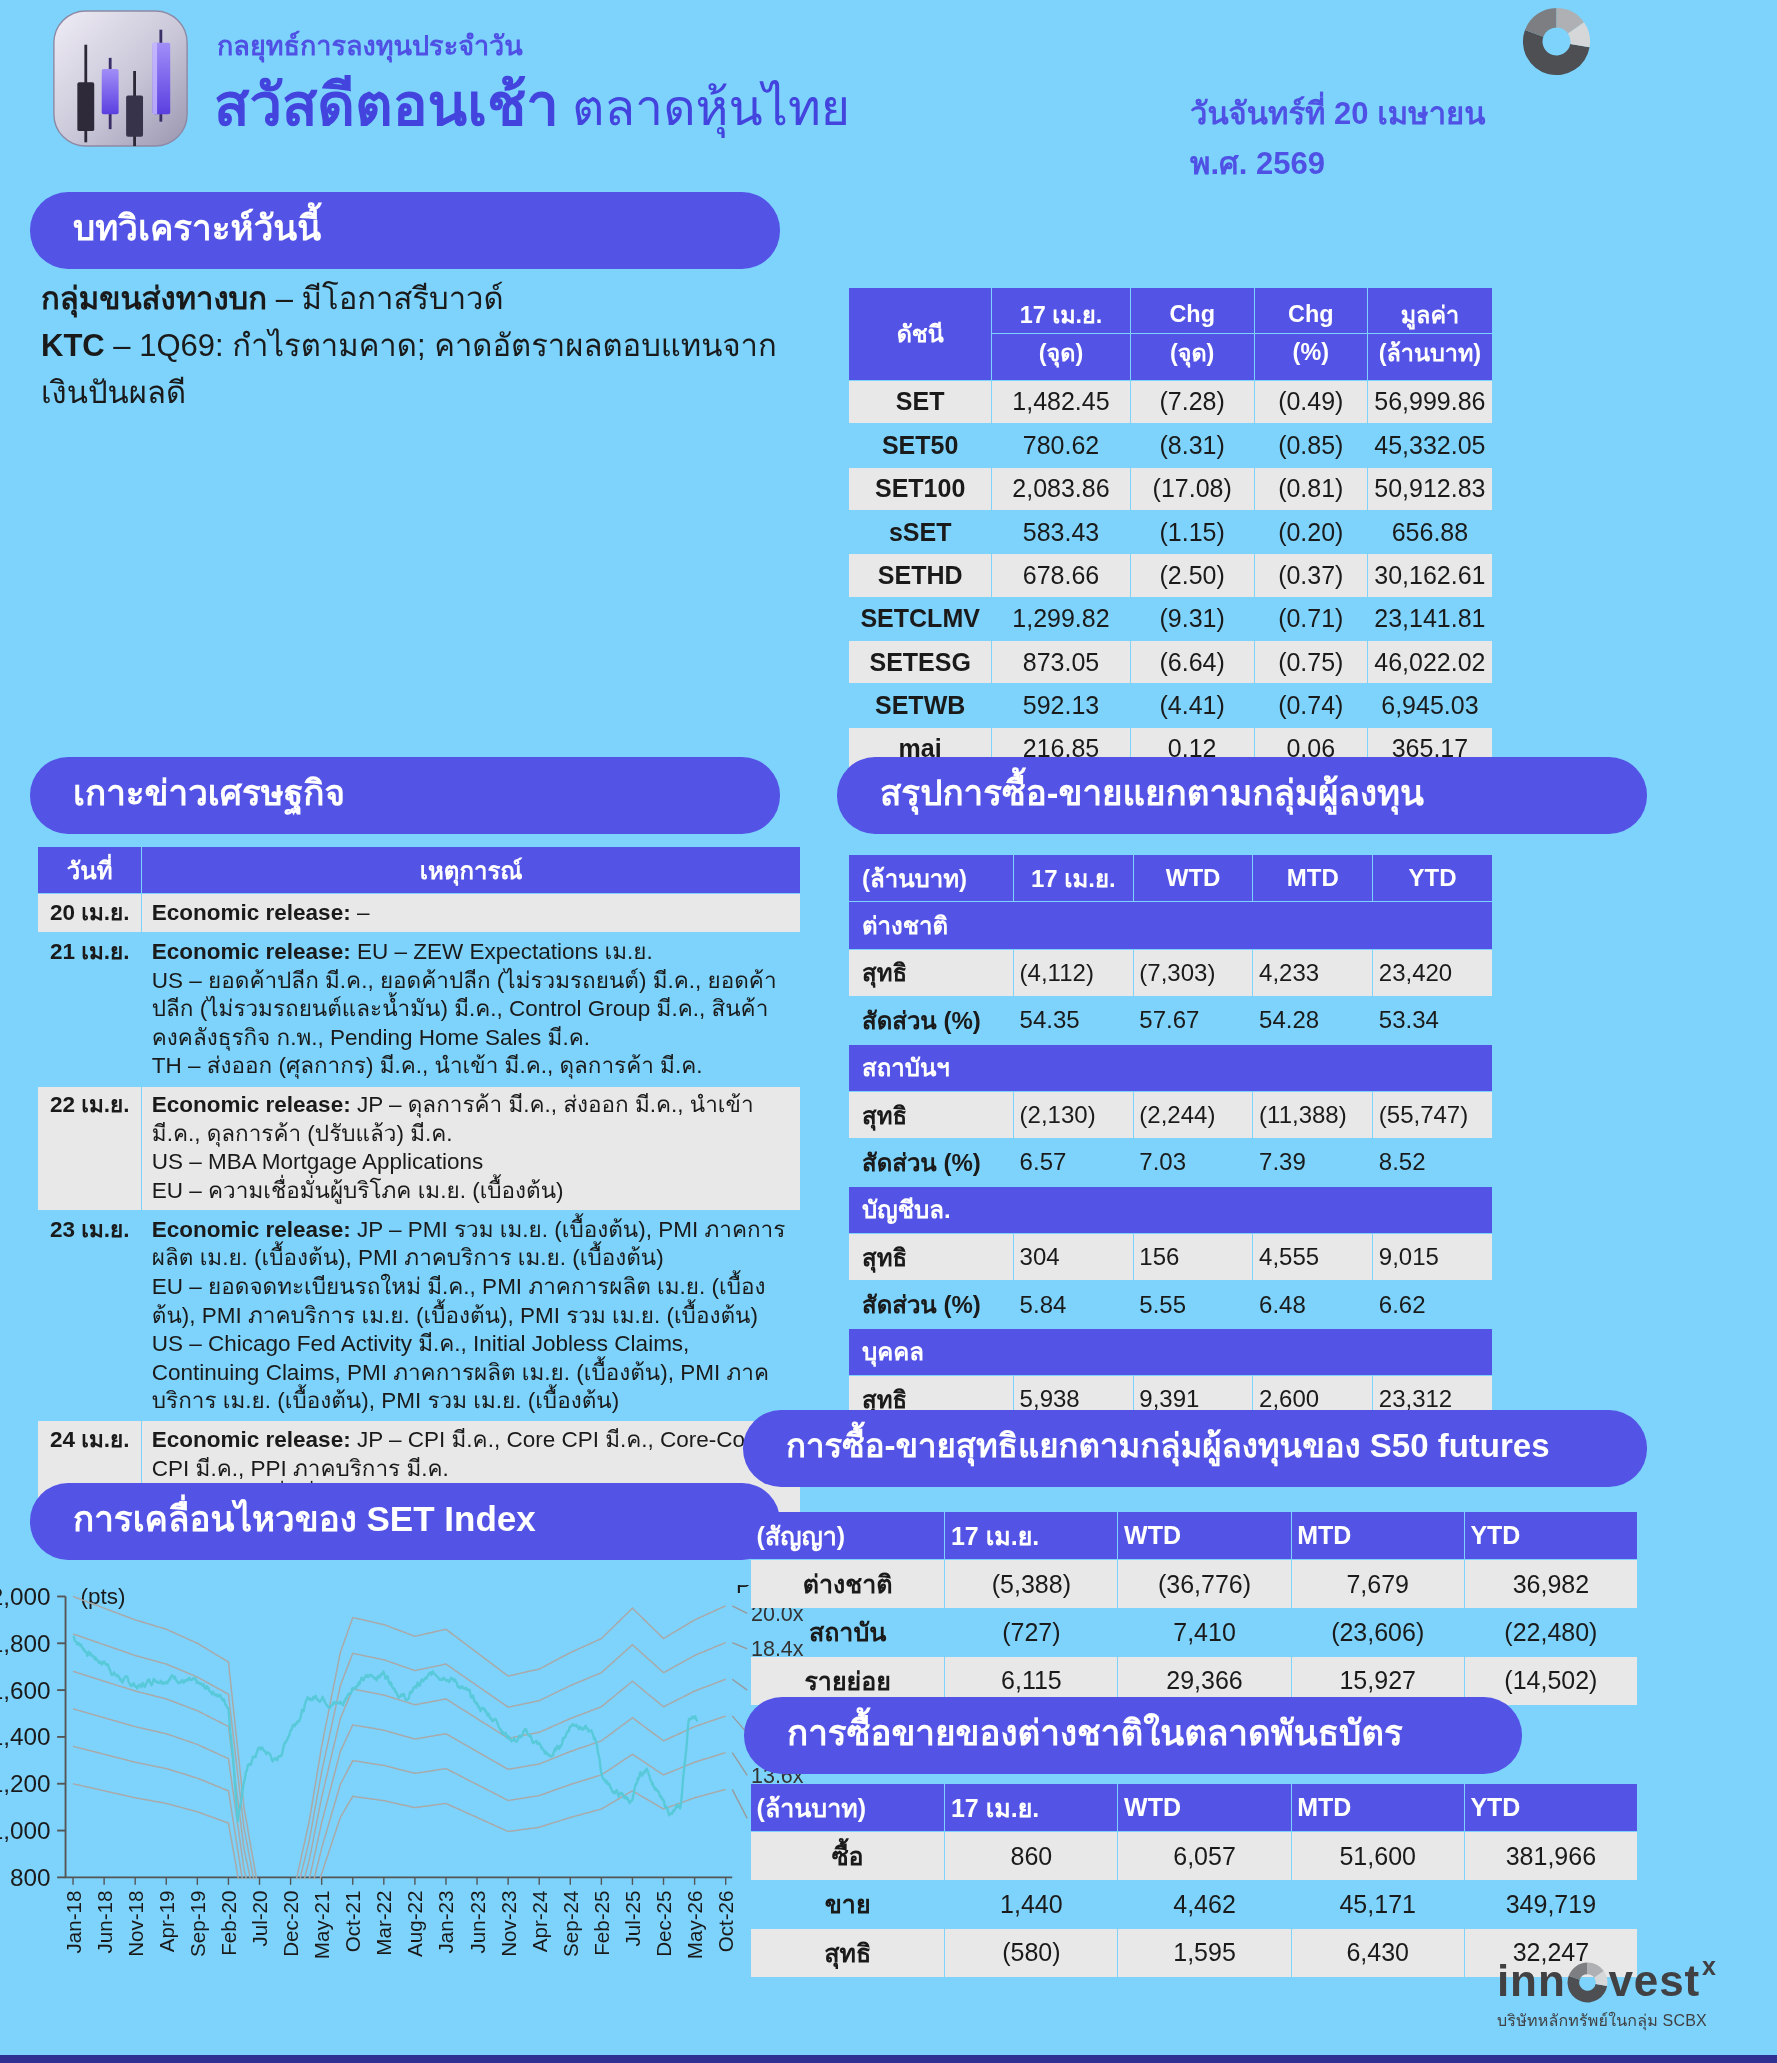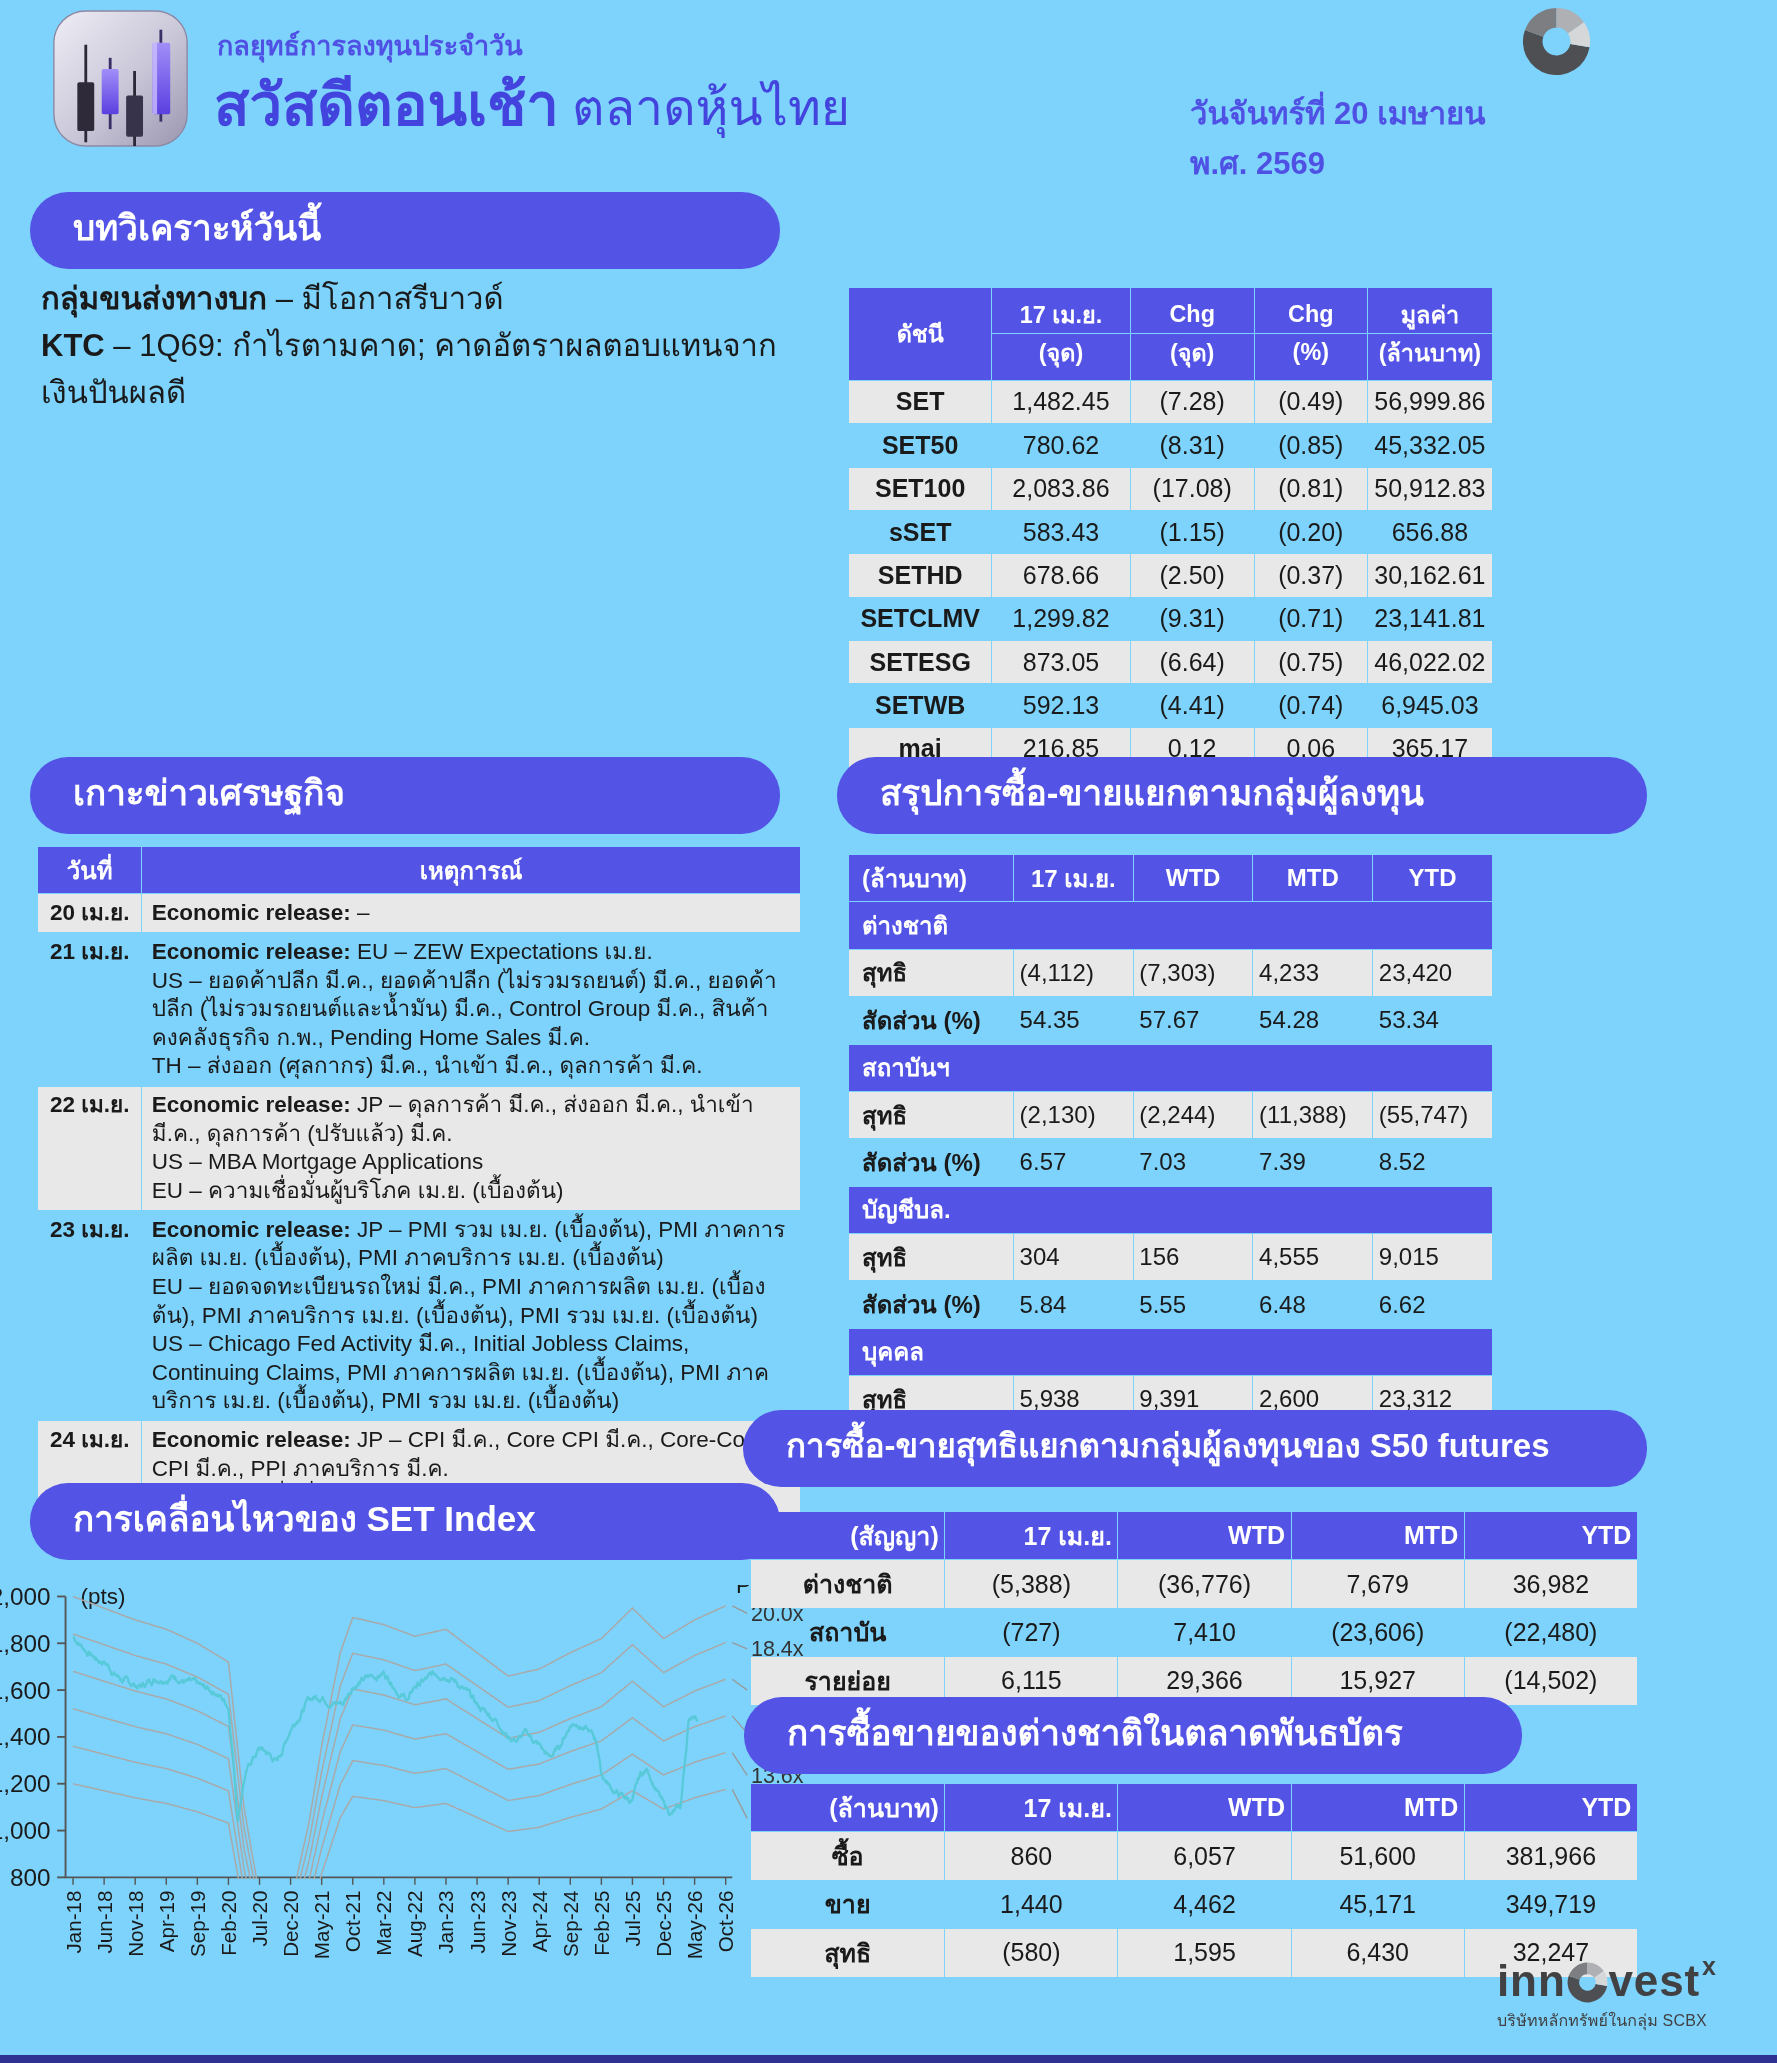--- a/index.html
+++ b/index.html
@@ -51,21 +51,21 @@
   .inv th.u{text-align:left;padding-left:13px;}
   .inv td{text-align:left;height:30px;}
   .inv td.lbl{text-align:left;font-weight:700;padding-left:13px;}
   .inv tr.grp td{background:#5353e6;color:#fff;font-weight:700;text-align:left;padding-left:13px;height:32px;}
   .inv tr.net td{background:#e8e8e9;}
   .inv tr.net td.lbl{background:#e8e8e9;}
 
   
   .s50,.bond{position:absolute;left:750px;width:888px;font-size:25px;}
   .s50{top:1511px;} .bond{top:1783px;}
-  .s50 th,.bond th{font-size:25px;height:36px;text-align:right;}
+  .s50 th,.bond th{font-size:25px;height:36px;text-align:left;}
   .s50 td,.bond td{text-align:center;height:34px;}
   .s50 td.n,.bond td.n{font-weight:700;}
 
   
   .chart-wrap{position:absolute;left:0;top:1585px;width:824px;height:478px;}
   .chart-wrap svg{display:block;}
 
   
   .brand{position:absolute;left:1497px;top:1956px;width:253px;}
   .brand-line{display:flex;align-items:center;color:#414042;font-weight:700;font-size:44px;letter-spacing:0.9px;}

